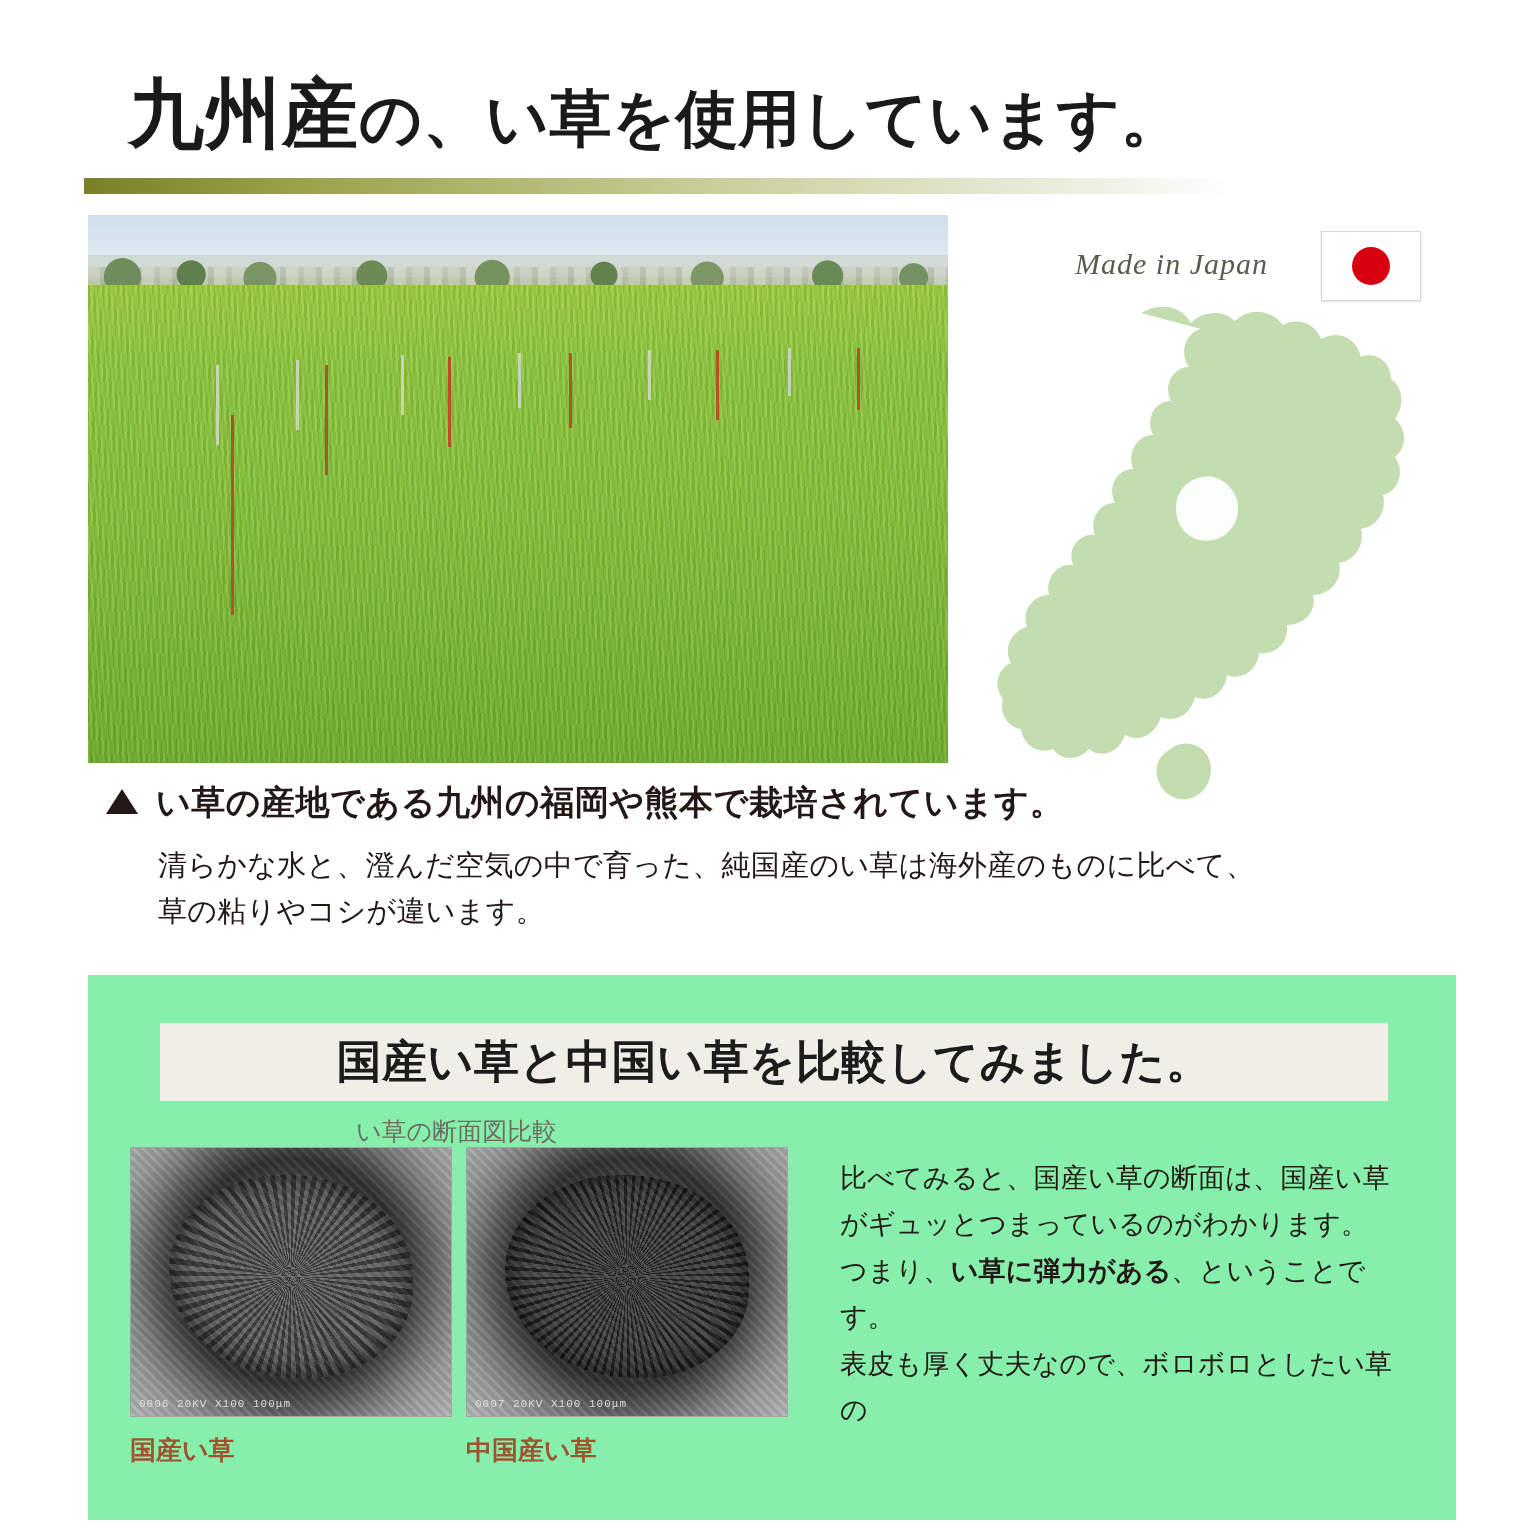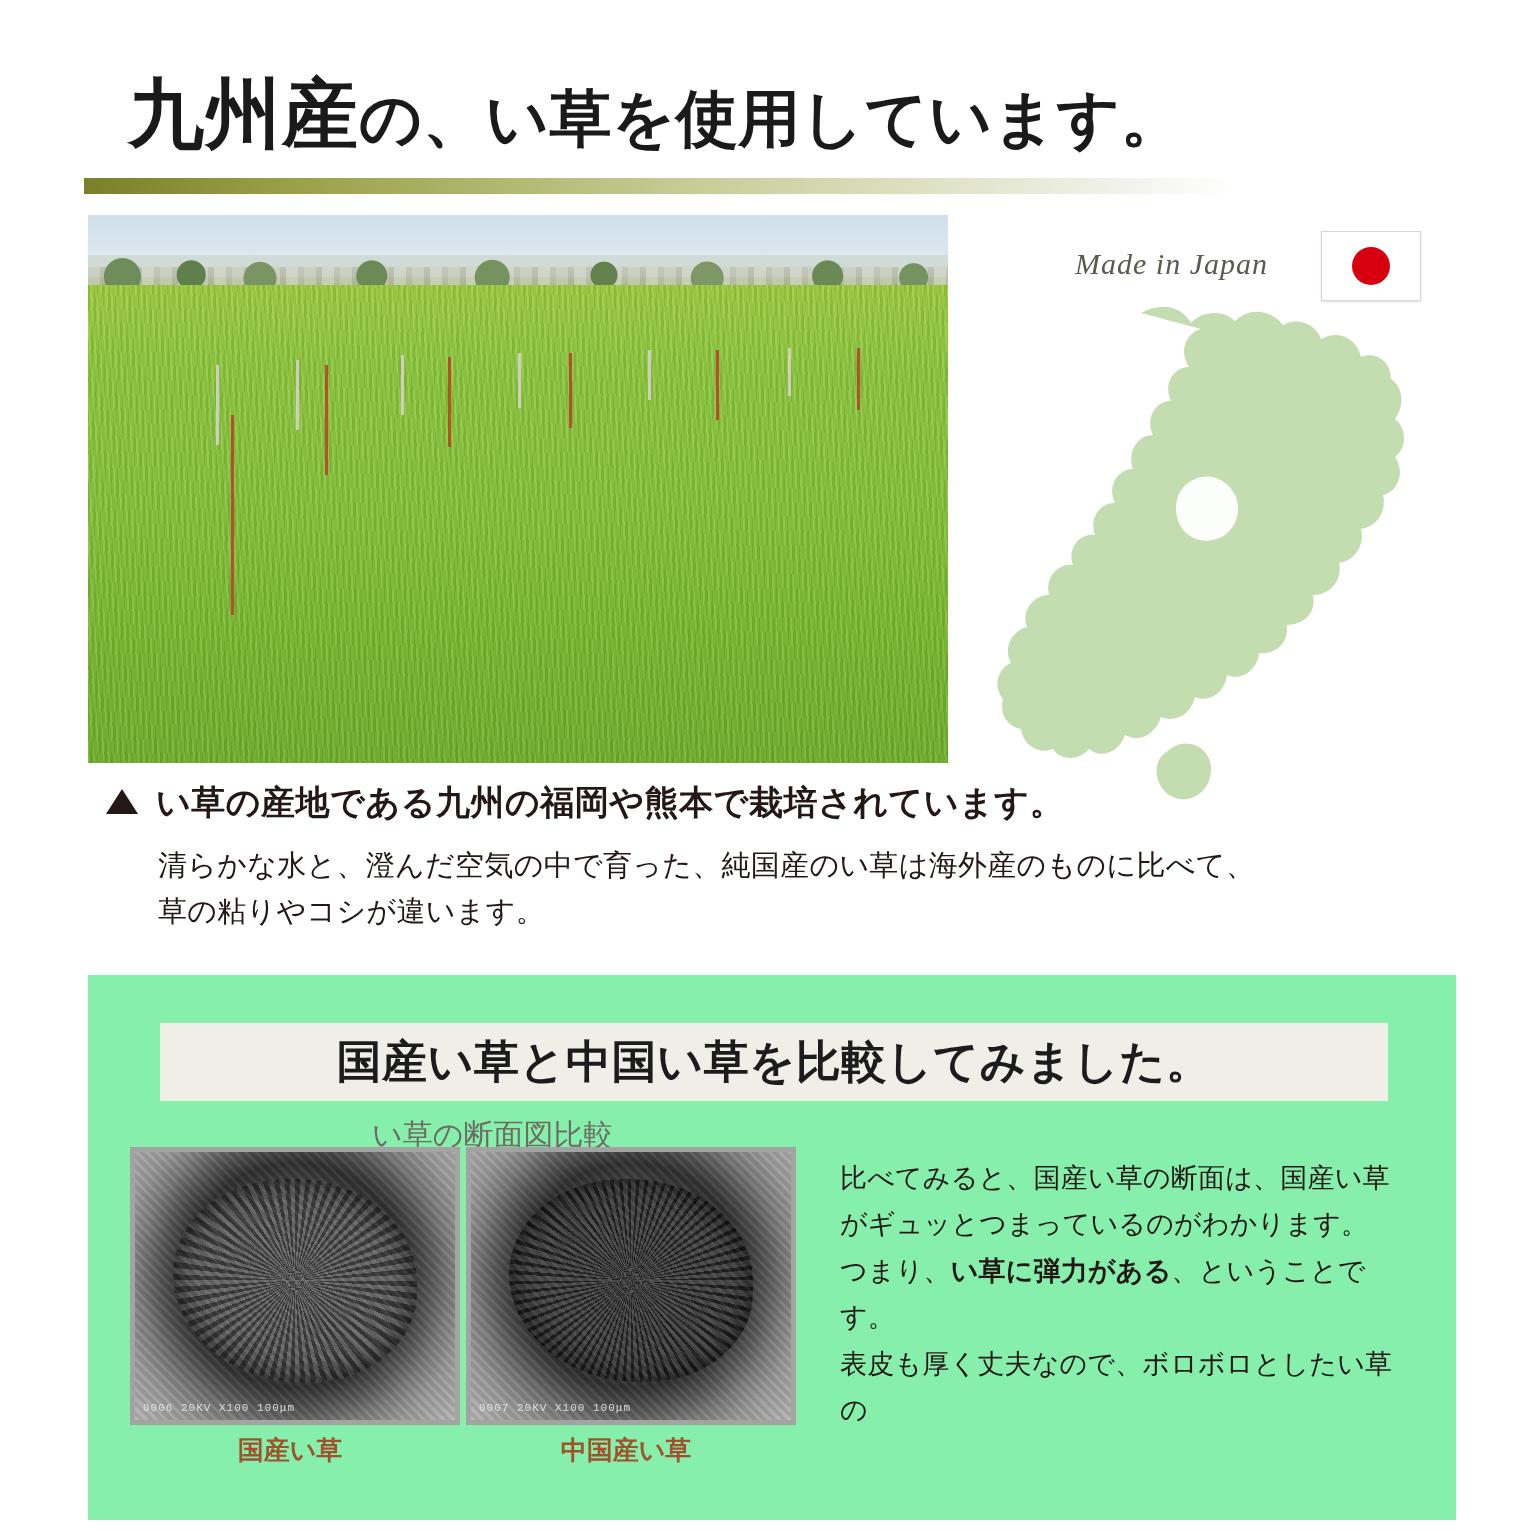--- a/index.html
+++ b/index.html
@@ -217,30 +217,29 @@
     font-size: 45px;
     font-weight: bold;
     color: #1c1c1c;
     letter-spacing: 0.5px;
     white-space: nowrap;
   }
   .cross-label {
     position: absolute;
     left: 268px;
     top: 140px;
-    font-size: 30px;
+    font-size: 25px;
     color: #6d6d63;
-    margin-left: 16px;
   }
   .micro {
     position: absolute;
     top: 172px;
     width: 320px;
     height: 268px;
-    border: 5px solid #a3a3a3;
+    border: 1px solid #a3a3a3;
     overflow: hidden;
     background: #2a2a2a;
   }
   .micro.left { left: 42px; }
   .micro.right { left: 378px; }
   .micro-img {
     position: absolute;
     inset: 0;
     background:
       radial-gradient(circle at 50% 46%, #6f6f6f 0 18%, #4b4b4b 34%, #303030 52%, #585858 63%, #7c7c7c 72%, #9a9a9a 82%, #b5b5b5 100%);
@@ -276,21 +275,21 @@
     font-family: "Liberation Mono", monospace;
     font-size: 11px;
     color: #e8e8e8;
     letter-spacing: 1px;
     opacity: 0.9;
   }
   .micro-caption {
     position: absolute;
     top: 458px;
     width: 320px;
-    text-align: center;
+    text-align: left;
     font-size: 26px;
     font-weight: bold;
     color: #a0522d;
   }
   .micro-caption.left { left: 42px; }
   .micro-caption.right { left: 378px; }
 
   .compare-text {
     position: absolute;
     left: 752px;

